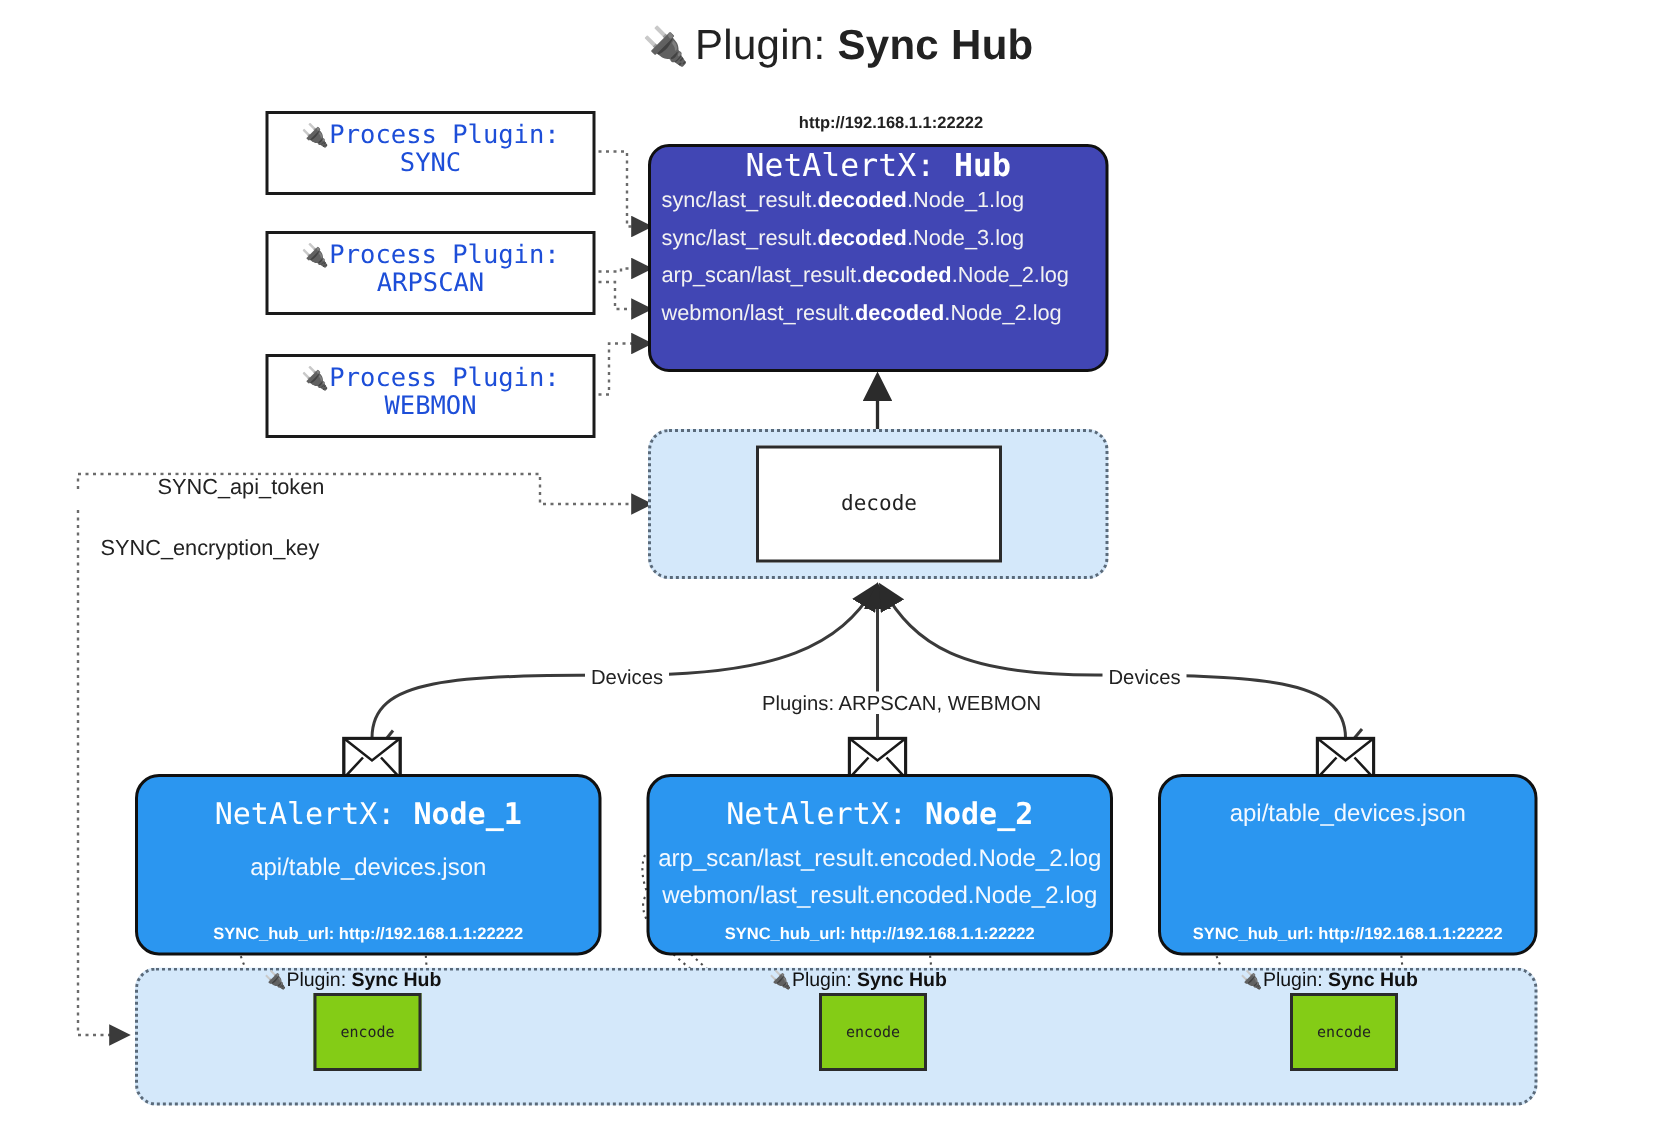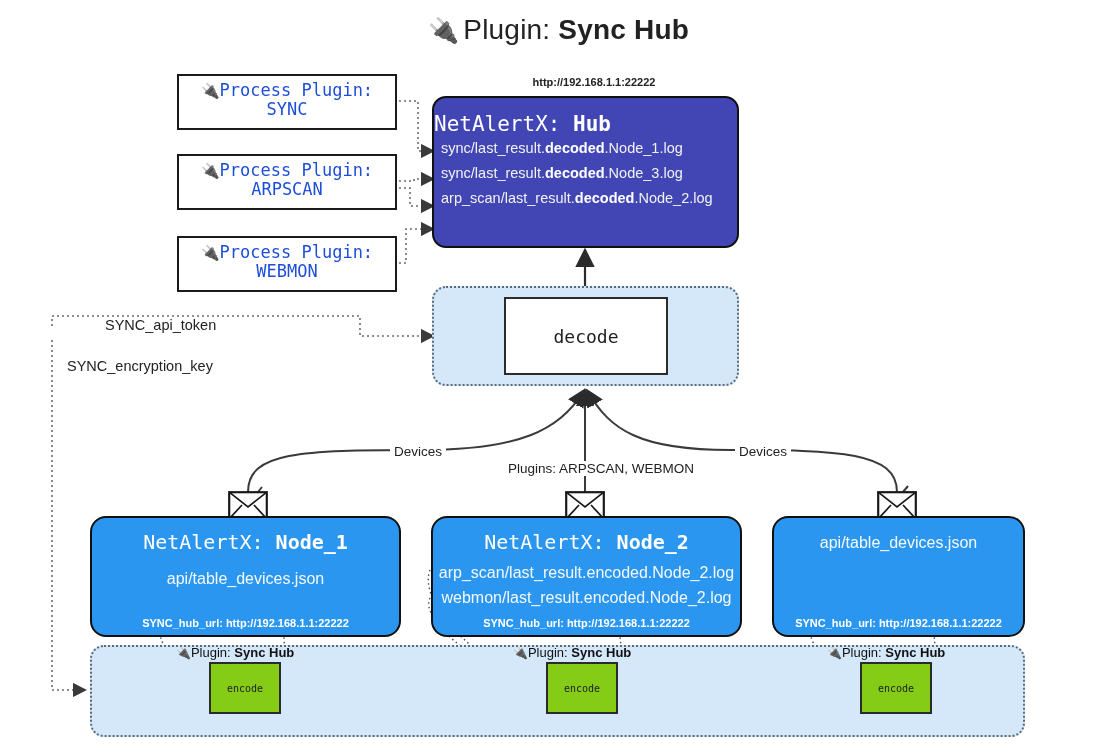--- a/index.html
+++ b/index.html
@@ -63,24 +63,23 @@
     color: #222;
   }
   #hub {
     left: 432px; top: 96px; width: 307px; height: 152px;
     background: #4146b4;
     border: 2px solid #101010;
     border-radius: 14px;
     color: #ffffff;
   }
   #hub .hub-title {
-    text-align: left;
+    text-align: center;
     font-family: "DejaVu Sans Mono", "Liberation Mono", monospace;
     font-size: 21px;
-    margin-top: 14px;
     color: #ffffff;
   }
   #hub .hub-title b { font-weight: bold; }
   .hub-line {
     font-size: 14.5px;
     color: #f2f2f2;
     white-space: nowrap;
     padding-left: 7px;
     line-height: 25px;
   }
@@ -92,21 +91,21 @@
     background: #d4e8fa;
     border: 2px dotted #5a6a7a;
     border-radius: 14px;
   }
   #decode-box {
     left: 504px; top: 297px; width: 164px; height: 78px;
     background: #ffffff;
     border: 2px solid #2b2b2b;
     display: flex; align-items: center; justify-content: center;
     font-family: "DejaVu Sans Mono", "Liberation Mono", monospace;
-    font-size: 18px;
+    font-size: 14px;
     color: #222;
   }
 
   
   .key-label {
     font-size: 14.5px;
     color: #222;
     background: #ffffff;
     padding: 0 5px;
     white-space: nowrap;
@@ -263,20 +262,21 @@
     <div class="l2">WEBMON</div>
   </div>
 
   <div class="abs" id="hub-url">http://192.168.1.1:22222</div>
 
   <div class="abs" id="hub">
     <div class="hub-title"><span>NetAlertX: </span><b>Hub</b></div>
     <div class="hub-line"><span>sync/last_result.</span><b>decoded</b><span>.Node_1.log</span></div>
     <div class="hub-line"><span>sync/last_result.</span><b>decoded</b><span>.Node_3.log</span></div>
     <div class="hub-line"><span>arp_scan/last_result.</span><b>decoded</b><span>.Node_2.log</span></div>
+    <div class="hub-line"><span>webmon/last_result.</span><b>decoded</b><span>.Node_2.log</span></div>
   </div>
 
   <div class="abs" id="decode-wrap"></div>
   <div class="abs" id="decode-box">decode</div>
 
   <div class="abs key-label" style="left:100px; top:317px;">SYNC_api_token</div>
   <div class="abs key-label" style="left:62px; top:358px;">SYNC_encryption_key</div>
 
   <div class="abs edge-label" style="left:390px; top:444px;">Devices</div>
   <div class="abs edge-label" style="left:735px; top:444px;">Devices</div>

